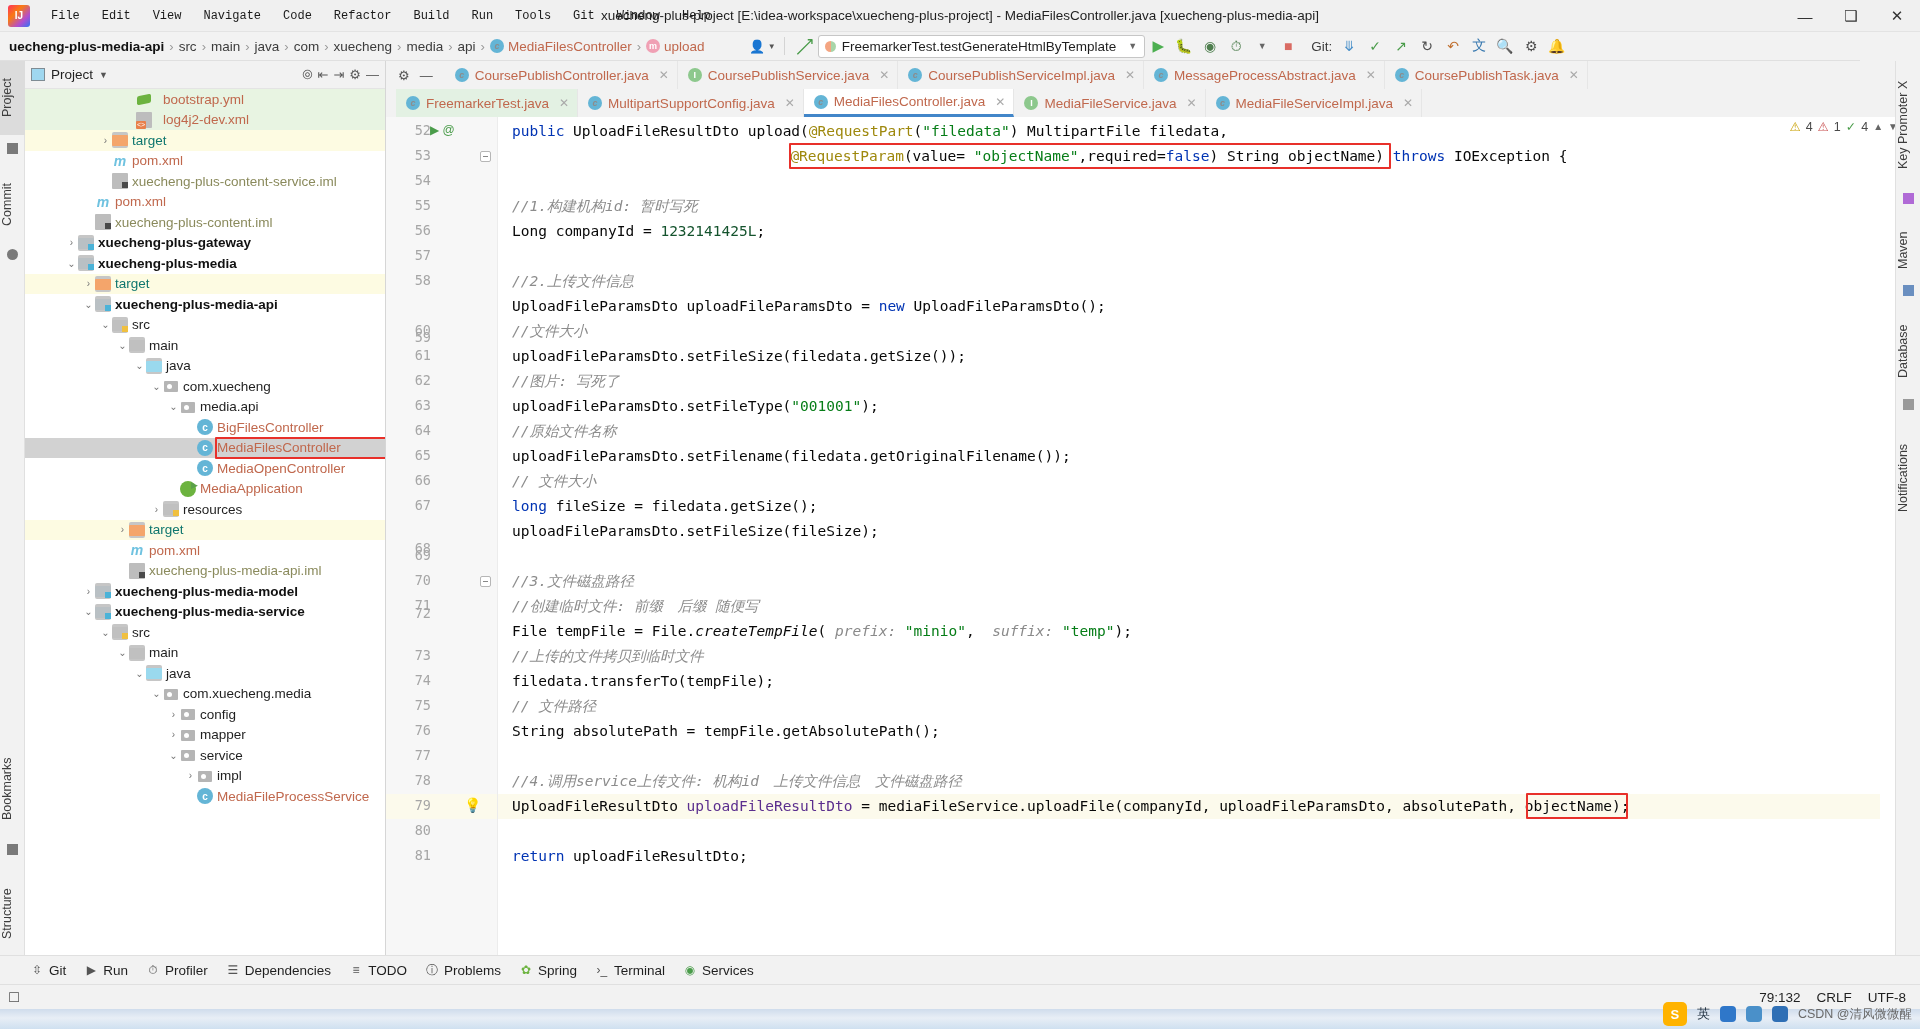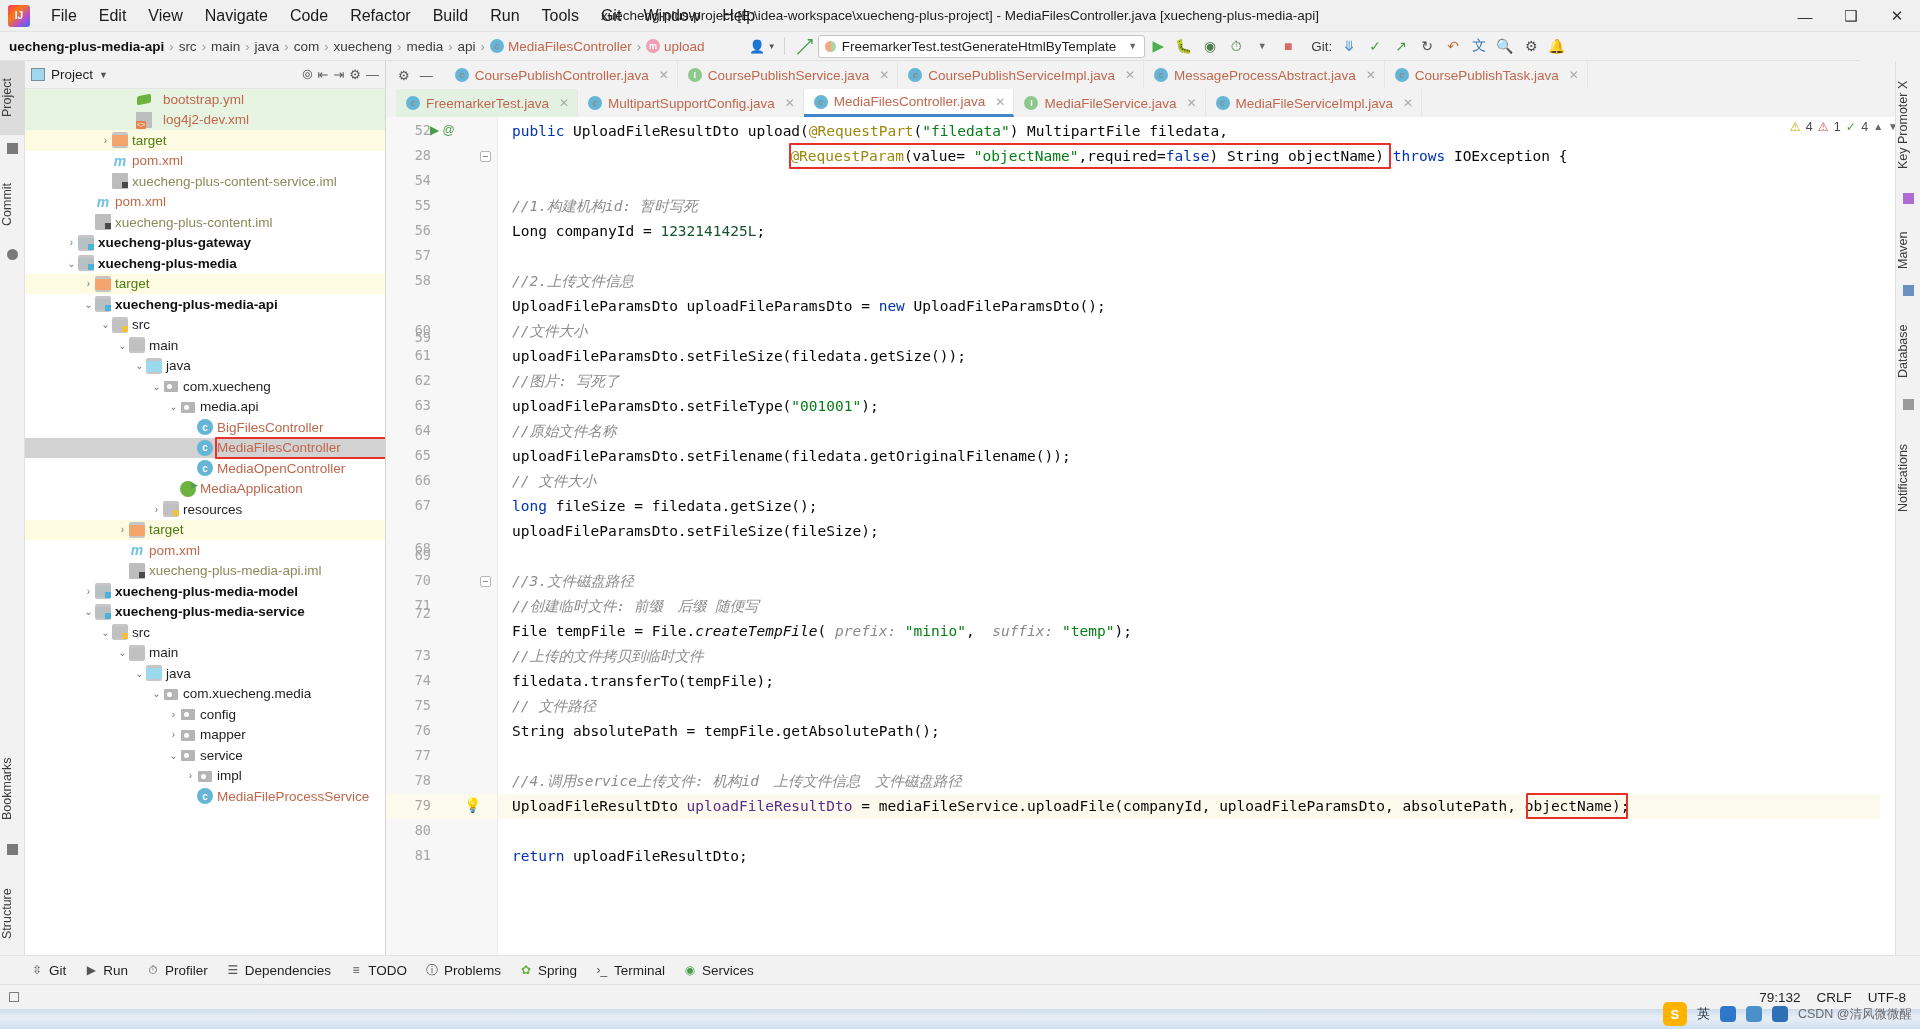--- a/index.html
+++ b/index.html
@@ -25,22 +25,22 @@
     background: linear-gradient(135deg,#fe315d 0%,#f97a12 35%,#b24dd0 70%,#2d74f4 100%);
     border-radius: 3px; position: relative; flex: none;
   }
   .ij-logo::after {
     content: "IJ"; position: absolute; inset: 0; color: #fff;
     font-size: 10px; font-weight: bold; display: flex;
     align-items: center; justify-content: center;
   }
   .menubar { display: flex; align-items: center; gap: 0; }
   .menu-item {
-    padding: 4px 11px; font-size: 16px; color: #1a1a1a; cursor: default;
-    line-height: 16px; white-space: nowrap;
+    padding: 4px 11px; font-size: 12px; color: #1a1a1a; cursor: default;
+    line-height: 16px; white-space: nowrap; font-family: Liberation Mono, monospace;
   }
   .win-title {
     position: absolute; left: 0; right: 0; text-align: center;
     font-size: 13.5px; color: #1f1f1f; pointer-events: none; white-space: nowrap;
   }
   .win-btns { position: absolute; right: 0; top: 0; display: flex; height: 32px; }
   .win-btn {
     width: 46px; height: 32px; display: flex; align-items: center;
     justify-content: center; font-size: 15px; color: #333;
   }
@@ -146,21 +146,21 @@
     height: 20.5px; display: flex; align-items: center; font-size: 13.5px;
     white-space: nowrap; padding-right: 4px; position: relative;
   }
   .trow.hl-green { background: #e8f4e2; gap: 7px; }
   .trow.hl-yellow { background: #fdfbe2; }
   .trow.hl-gray { background: #d2d2d2; }
   .twig { width: 13px; text-align: center; color: #777; font-size: 10px; flex: none; }
   .ticon { width: 16px; height: 16px; flex: none; margin-right: 4px; position: relative; }
   .tlabel { color: #c0684d; }
   .tlabel.bold { font-weight: bold; color: #111; }
-  .tlabel.dir { color: #4d7c0f; }
+  .tlabel.dir { color: #0f766e; }
   .tlabel.plain { color: #1f1f1f; }
   .tlabel.olive { color: #8a8a5c; }
 
   
   .ic-folder { background: #c6c6c6; border-radius: 2px 2px 2px 2px; }
   .ic-folder::before {
     content: ""; position: absolute; left: 0; top: 3px; width: 100%; height: 11px;
     background: #c0c0c0; border-radius: 1px;
   }
   .ic-folder-orange::before { background: #f4a56b; }
@@ -650,21 +650,21 @@
           <span class="tlabel ">MediaFileProcessService</span>
         </div>
         <div class="red-box" style="left: 190px; top: 347.5px; width: 175px; height: 22px;"></div>
       </div>
   </div>
 
   <div class="editor">
     <div class="gutter">
         <div class="lineno" style="top: 5px;">52</div>
         <div style="position: absolute; top: 6px; left: 44px; font-size: 12px; color: rgb(74, 156, 74);">▶ @</div>
-        <div class="lineno" style="top: 30px;">28</div>
+        <div class="lineno" style="top: 30px;">53</div>
         <div class="fold-mark" style="top: 34px;"></div>
         <div class="lineno" style="top: 55px;">54</div>
         <div class="lineno" style="top: 80px;">55</div>
         <div class="lineno" style="top: 105px;">56</div>
         <div class="lineno" style="top: 130px;">57</div>
         <div class="lineno" style="top: 155px;">58</div>
         <div class="lineno" style="top: 180px; margin-top: 32px;">59</div>
         <div class="lineno" style="top: 205px;">60</div>
         <div class="lineno" style="top: 230px;">61</div>
         <div class="lineno" style="top: 255px;">62</div>

